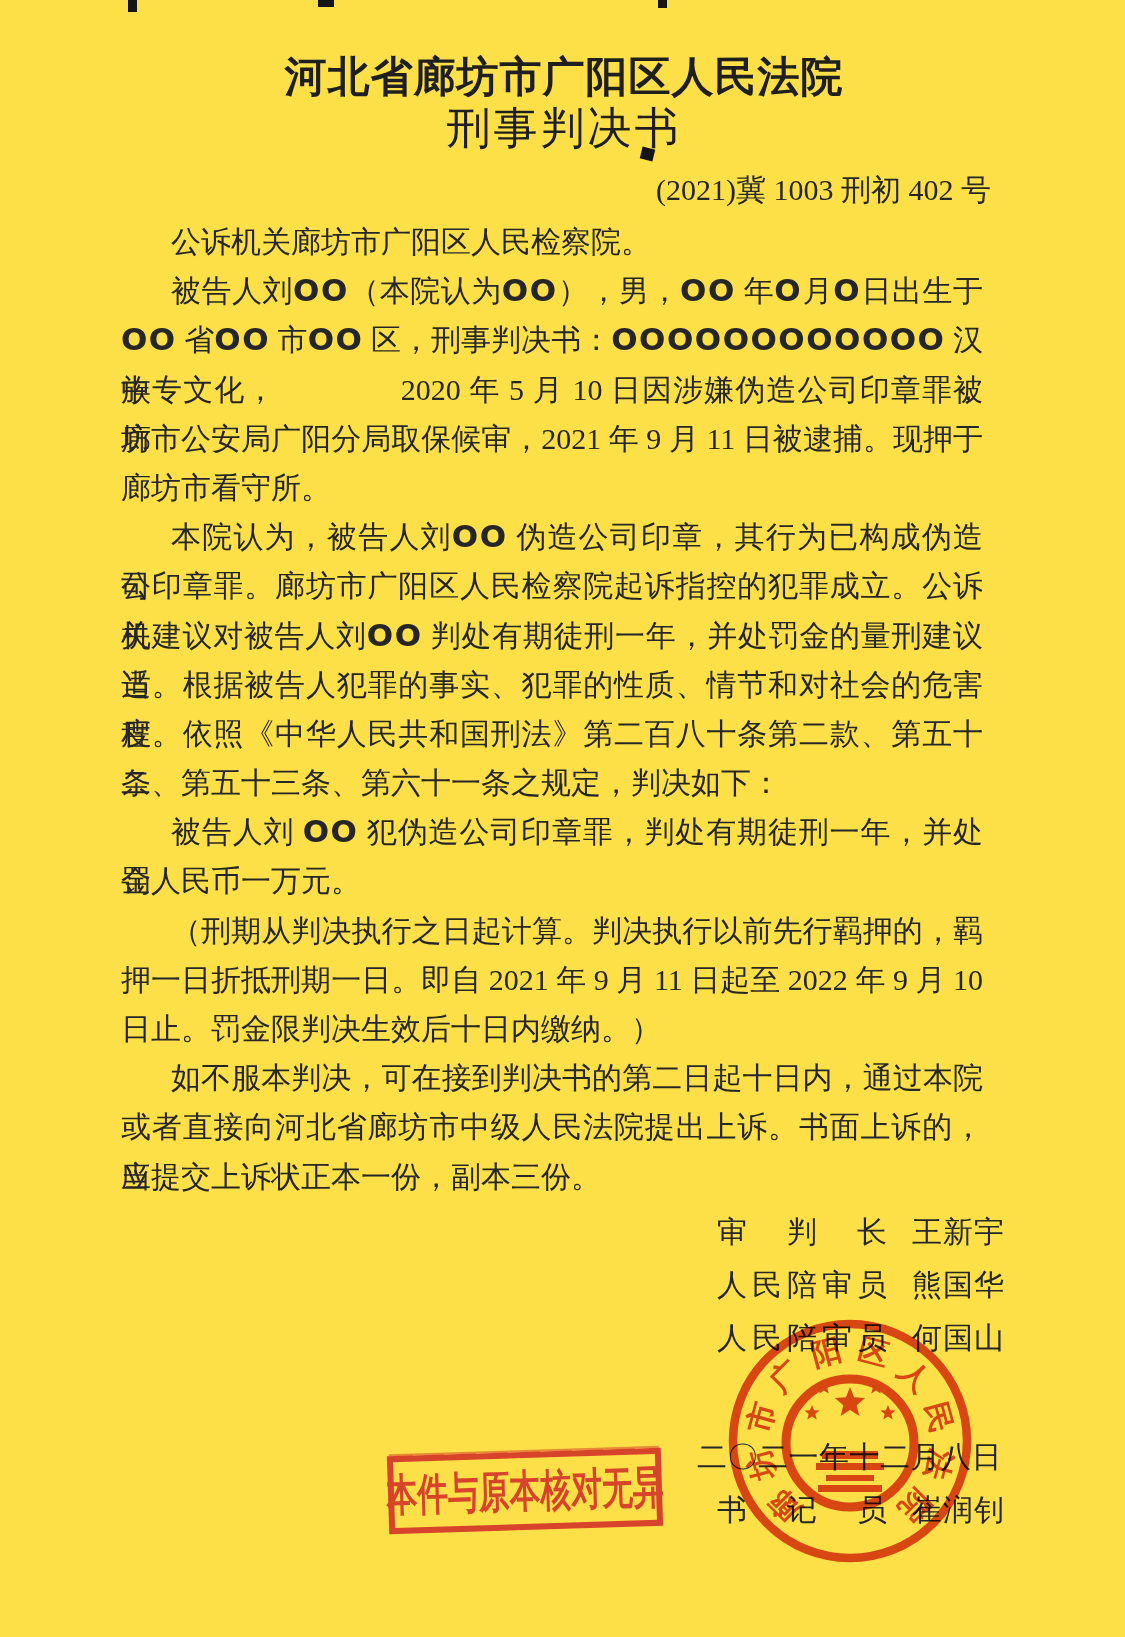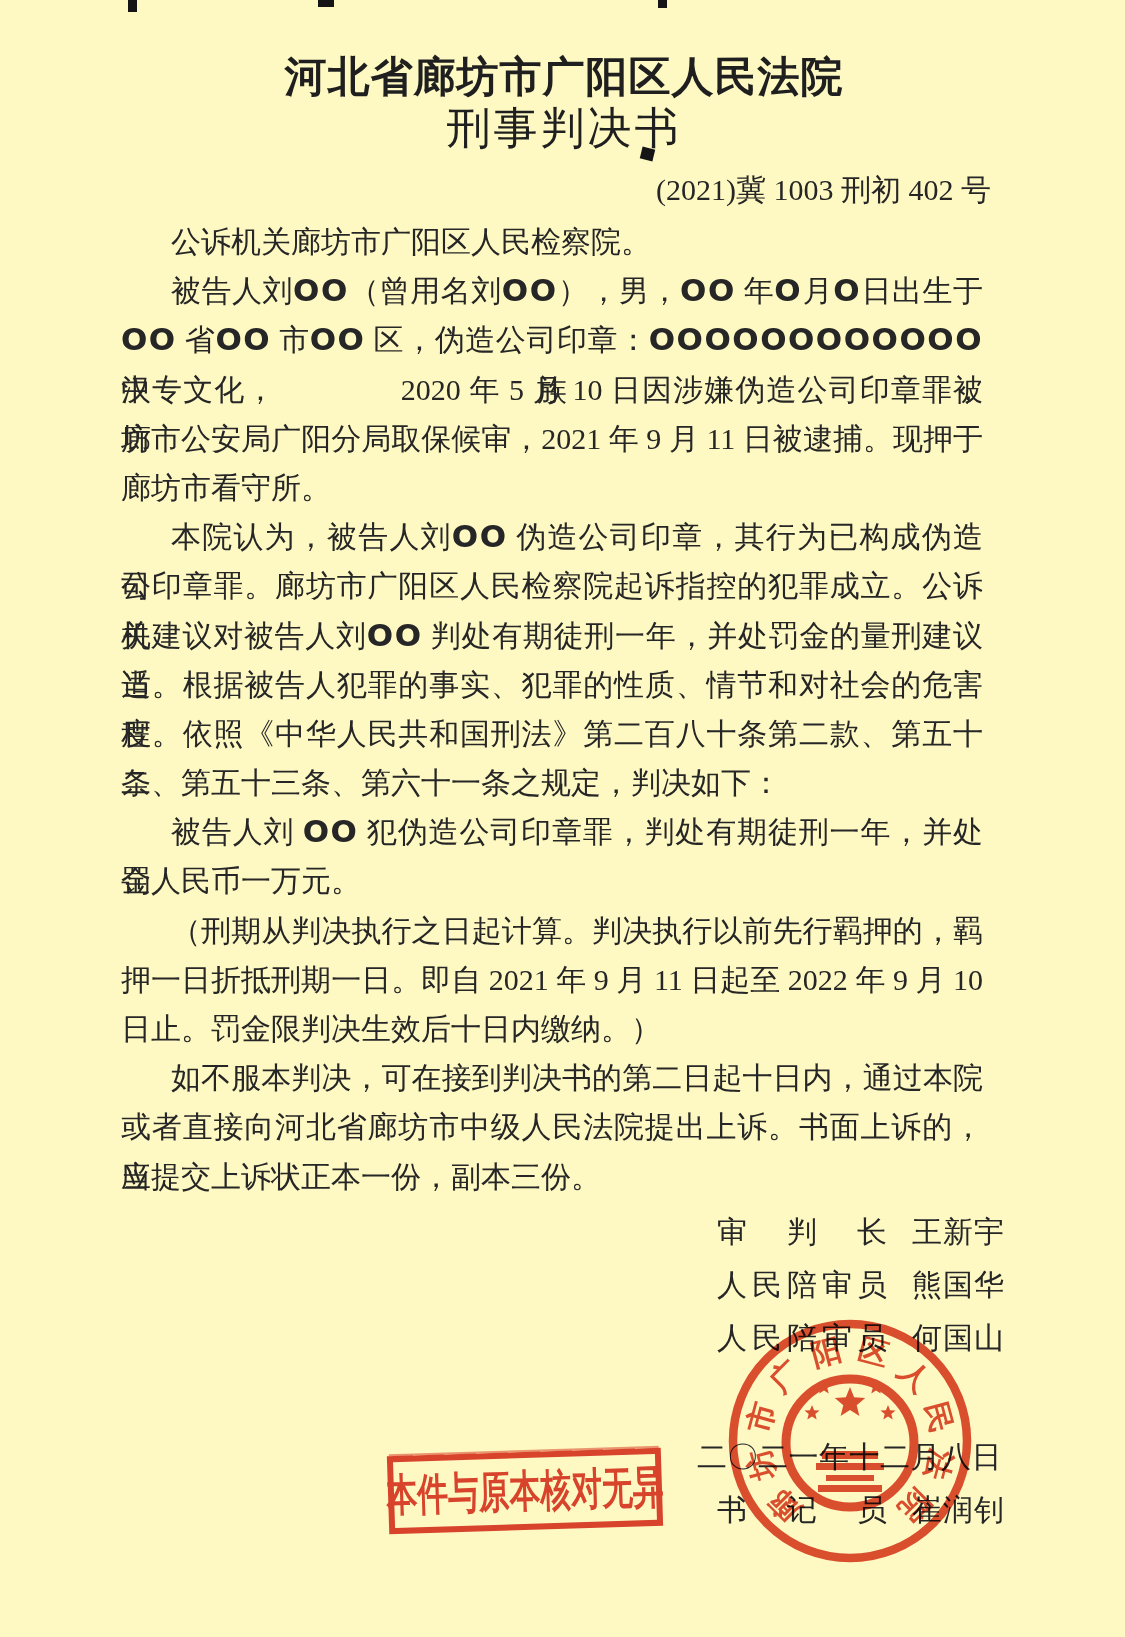--- a/index.html
+++ b/index.html
@@ -1,17 +1,17 @@
 <!DOCTYPE html>
 <html><head>
 <meta charset="utf-8">
 <style>
   html,body{margin:0;padding:0;background:#e8e8e8;}
   .page{
-    position:relative;width:1125px;height:1637px;background:#fef9c3;
+    position:relative;width:1125px;height:1637px;background:#fde047;
     overflow:hidden;margin:0 auto;
     font-family:"Liberation Serif","DejaVu Serif",serif;color:#262626;
   }
   
   .titles{position:absolute;left:133px;top:52px;width:862px;text-align:center;}
   .t1{font-family:"DejaVu Sans","Liberation Sans",sans-serif;font-weight:bold;
       font-size:42px;line-height:50px;letter-spacing:1px;color:#1f1f1f;}
   .t2{font-family:"DejaVu Sans","Liberation Sans",sans-serif;font-weight:normal;
       font-size:44px;line-height:52px;letter-spacing:3px;color:#1f1f1f;}
   .case-no{position:absolute;left:133px;top:170px;width:858px;text-align:right;
@@ -54,22 +54,22 @@
 <div class="page">
 
   <div class="titles">
     <div class="t1">河北省廊坊市广阳区人民法院</div>
     <div class="t2">刑事判决书</div>
   </div>
   <div class="case-no">(2021)冀 1003 刑初 402 号</div>
 
   <div class="body-lines" id="body-lines">
       <div class="line ind"><span class="seg">公诉机关廊坊市广阳区人民检察院。</span></div>
-      <div class="line j ind"><span class="seg">被告人刘</span><span class="redact">OO</span><span class="seg">（曾用名刘</span><span class="redact">OO</span><span class="seg">），男，</span><span class="redact">OO</span><span class="seg"> 年</span><span class="redact">O</span><span class="seg">月</span><span class="redact">O</span><span class="seg">日出生于</span></div>
-      <div class="line j"><span class="redact">OO</span><span class="seg"> 省</span><span class="redact">OO</span><span class="seg"> 市</span><span class="redact">OO</span><span class="seg"> 区，伪造公司印章：</span><span class="redact">OOOOOOOOOOOO</span><span class="seg"> 汉族，</span></div>
+      <div class="line j ind"><span class="seg">被告人刘</span><span class="redact">OO</span><span class="seg">（本院认为</span><span class="redact">OO</span><span class="seg">），男，</span><span class="redact">OO</span><span class="seg"> 年</span><span class="redact">O</span><span class="seg">月</span><span class="redact">O</span><span class="seg">日出生于</span></div>
+      <div class="line j"><span class="redact">OO</span><span class="seg"> 省</span><span class="redact">OO</span><span class="seg"> 市</span><span class="redact">OO</span><span class="seg"> 区，刑事判决书：</span><span class="redact">OOOOOOOOOOOO</span><span class="seg"> 汉族，</span></div>
       <div class="line j"><span class="seg">中专文化，　　　　2020 年 5 月 10 日因涉嫌伪造公司印章罪被廊</span></div>
       <div class="line j"><span class="seg">坊市公安局广阳分局取保候审，2021 年 9 月 11 日被逮捕。现押于</span></div>
       <div class="line"><span class="seg">廊坊市看守所。</span></div>
       <div class="line j ind"><span class="seg">本院认为，被告人刘</span><span class="redact">OO</span><span class="seg"> 伪造公司印章，其行为已构成伪造公</span></div>
       <div class="line j"><span class="seg">司印章罪。廊坊市广阳区人民检察院起诉指控的犯罪成立。公诉机</span></div>
       <div class="line j"><span class="seg">关建议对被告人刘</span><span class="redact">OO</span><span class="seg"> 判处有期徒刑一年，并处罚金的量刑建议适</span></div>
       <div class="line j"><span class="seg">当。根据被告人犯罪的事实、犯罪的性质、情节和对社会的危害程</span></div>
       <div class="line j"><span class="seg">度。依照《中华人民共和国刑法》第二百八十条第二款、第五十二</span></div>
       <div class="line"><span class="seg">条、第五十三条、第六十一条之规定，判决如下：</span></div>
       <div class="line j ind"><span class="seg">被告人刘 </span><span class="redact">OO</span><span class="seg"> 犯伪造公司印章罪，判处有期徒刑一年，并处罚</span></div>

